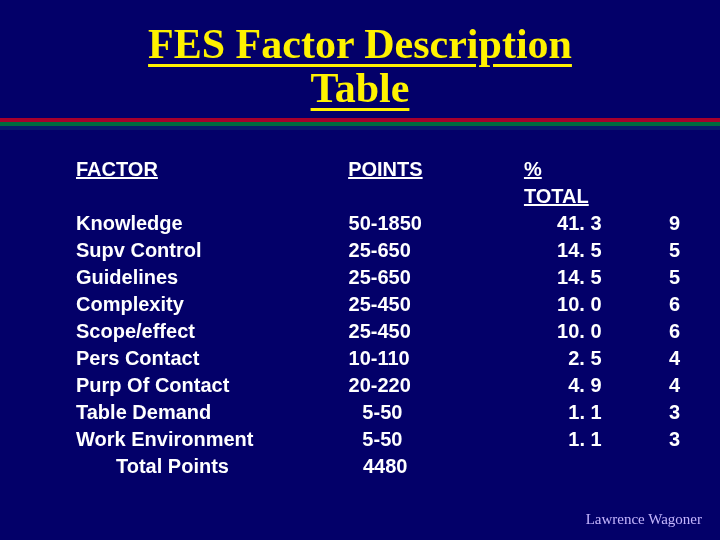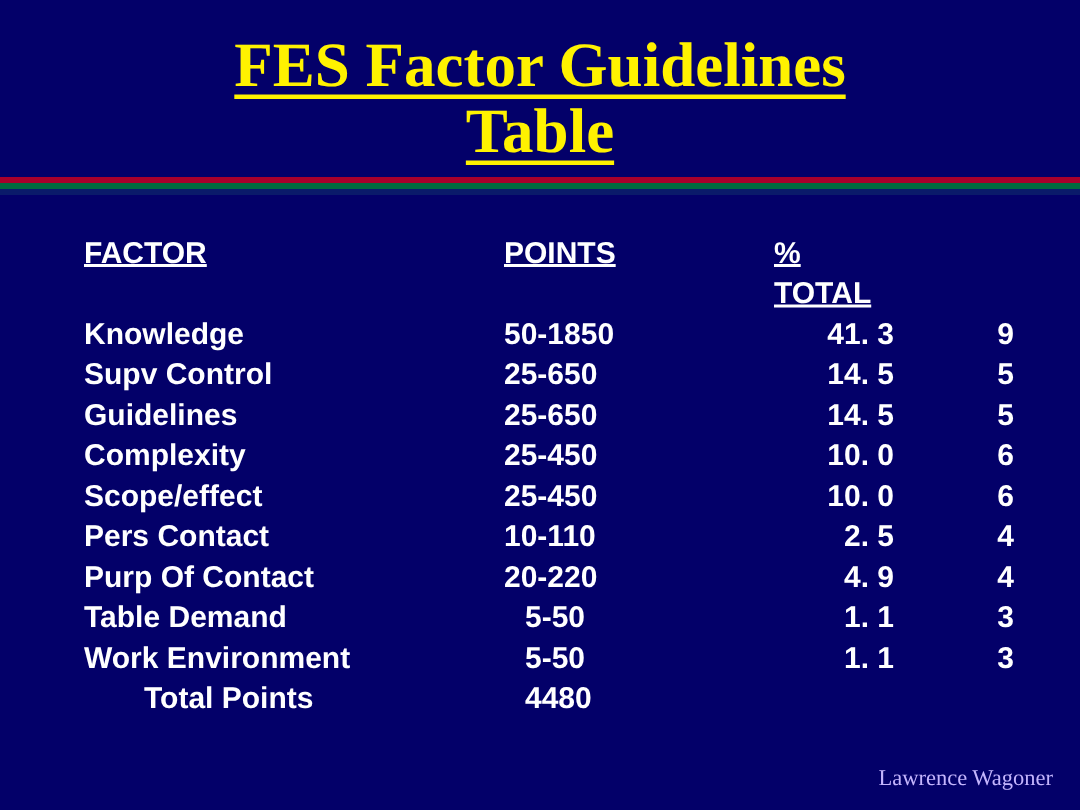--- a/index.html
+++ b/index.html
@@ -35,42 +35,42 @@
     padding: 26px 40px 0 56px;
     color: #ffffff;
     font-size: 20px;
     font-weight: bold;
   }
   .row {
     display: flex;
     align-items: baseline;
     line-height: 1.35;
   }
-  .col-f { width: 280px; }
+  .col-f { width: 280px; margin-left: 20px; }
   .col-p { width: 150px; }
   .col-t { width: 130px; text-align: right; padding-right: 20px; }
   .col-l { width: 60px; text-align: right; }
   .hdr { text-decoration: underline; }
   .sub-indent { padding-left: 30px; }
   .total-indent { padding-left: 40px; }
   .pts-indent { padding-left: 14px; }
   .footer {
     position: absolute;
     bottom: 12px;
     right: 18px;
     color: #c4b5fd;
     font-family: "Times New Roman", Times, serif;
     font-size: 15px;
   }
 </style>
 </head>
 <body>
 
 <div class="title">
-  <span>FES Factor Guidelines</span><br>
+  <span>FES Factor Description</span><br>
   <span>Table</span>
 </div>
 
 <div class="rules">
   <div class="rule red"></div>
   <div class="rule green"></div>
   <div class="rule navy"></div>
 </div>
 
 <div class="table-wrap">

